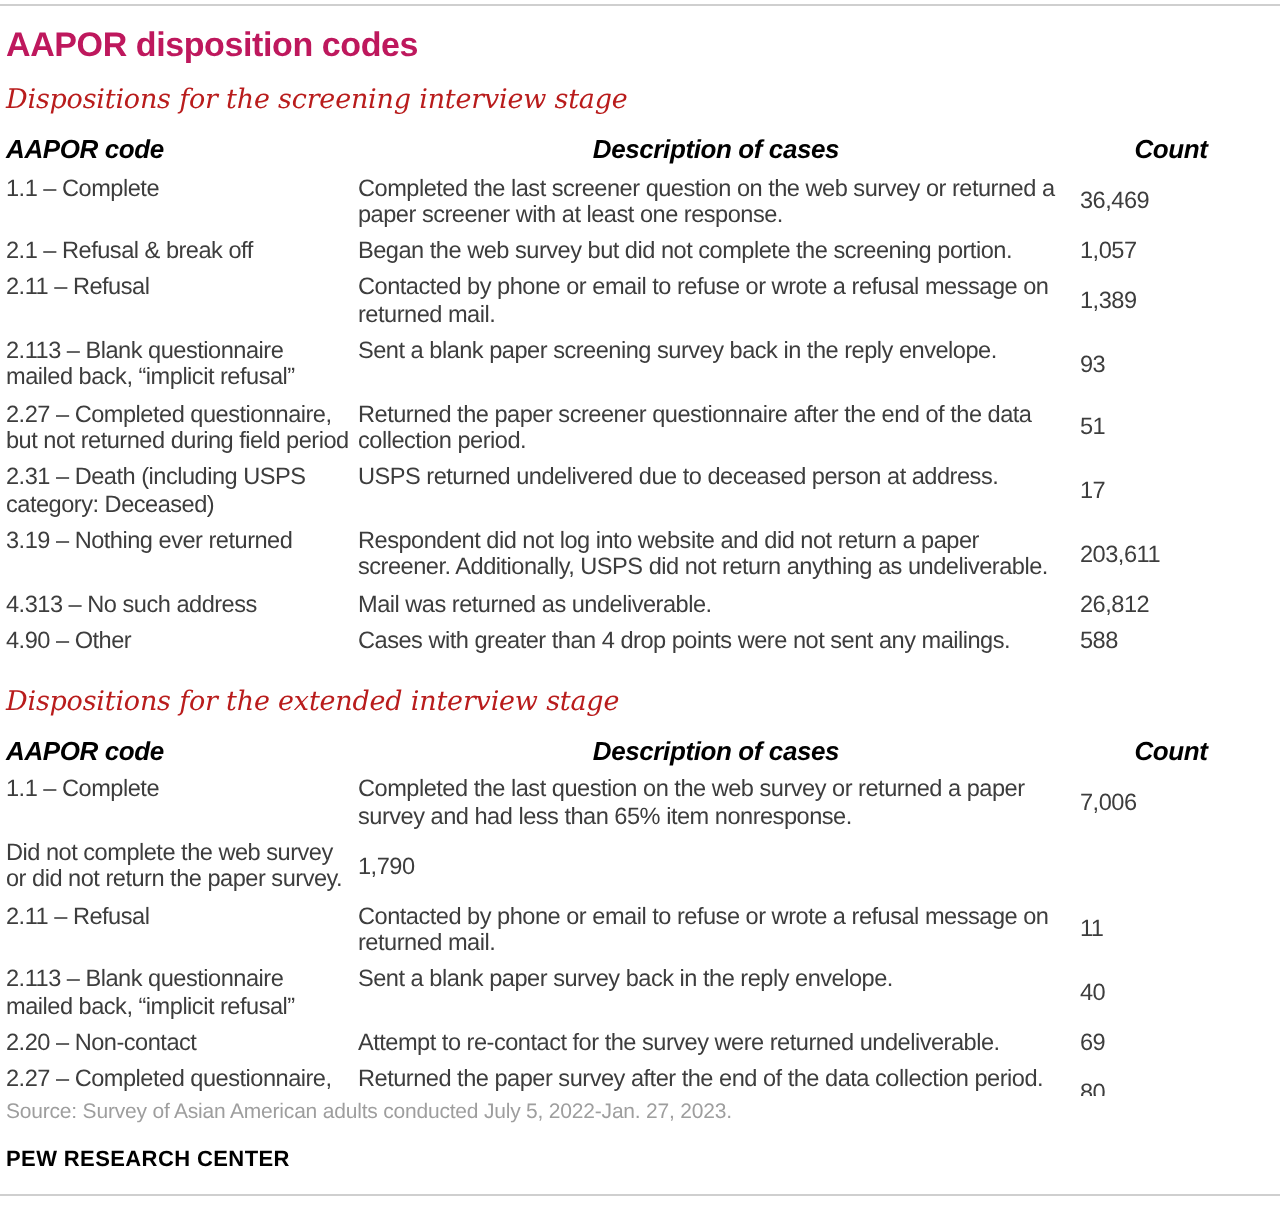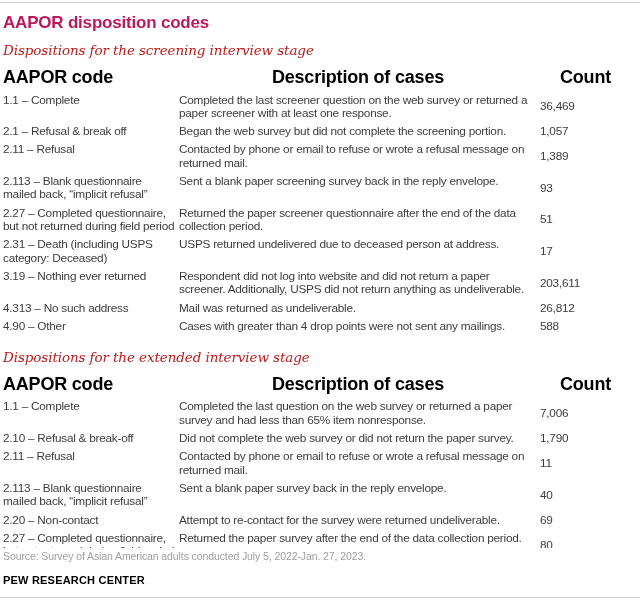--- a/index.html
+++ b/index.html
@@ -23,22 +23,22 @@
     font-size:13.5px; color:#b91c1c; margin:9px 0 8px;
     letter-spacing:-0.1px;
   }
   .tbl { width:100%; }
   .thead, .row {
     display:grid;
     grid-template-columns:173px 358px 1fr;
     column-gap:3px;
   }
   .thead {
-    font-size:18px; font-weight:700; color:#000;
-    letter-spacing:-0.2px; padding:1px 0 3px;
+    font-size:13px; font-weight:700; color:#000;
+    letter-spacing:-0.2px; padding:1px 0 3px;font-style:italic;
   }
   .th-desc { text-align:center; }
   .th-count { text-align:center; }
   .row {
     padding:2.5px 0;
     font-size:11.8px; color:#3d3d3d;
     letter-spacing:-0.25px; line-height:1.13;
   }
   .cell.count { text-align:left; align-self:center; }
   .section + .section { margin-top:13px; }
@@ -128,21 +128,20 @@
         <div class="th-desc">Description of cases</div>
         <div class="th-count">Count</div>
       </div>
       <div class="tbody">
           <div class="row">
     <div class="cell code">1.1 – Complete</div>
     <div class="cell desc">Completed the last question on the web survey or returned a paper survey and had less than 65% item nonresponse.</div>
     <div class="cell count">7,006</div>
   </div>
           <div class="row">
-    <div class="cell code">2.10 – Refusal &amp; break-off</div>
     <div class="cell desc">Did not complete the web survey or did not return the paper survey.</div>
     <div class="cell count">1,790</div>
   </div>
           <div class="row">
     <div class="cell code">2.11 – Refusal</div>
     <div class="cell desc">Contacted by phone or email to refuse or wrote a refusal message on returned mail.</div>
     <div class="cell count">11</div>
   </div>
           <div class="row">
     <div class="cell code">2.113 – Blank questionnaire mailed back, “implicit refusal”</div>

